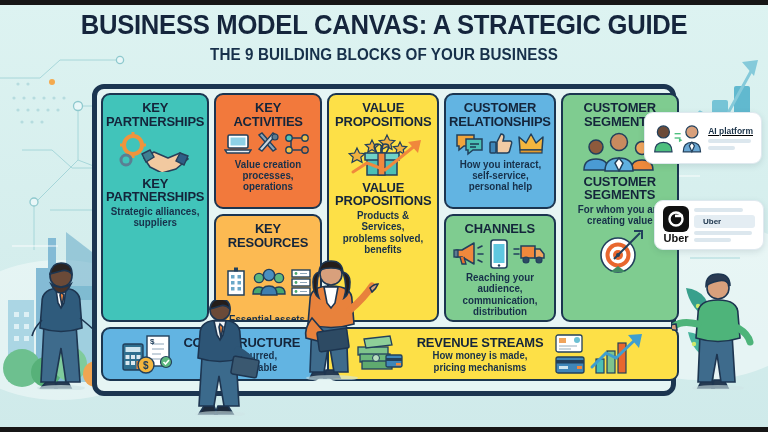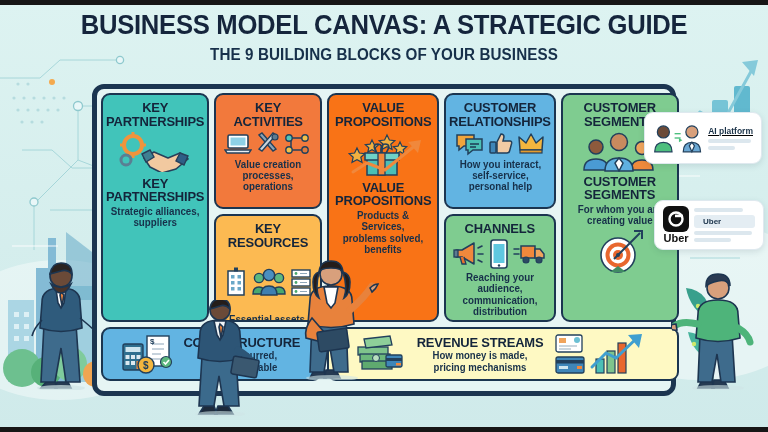--- a/index.html
+++ b/index.html
@@ -61,21 +61,21 @@
     text-align:center; margin-top:2px; transform:scaleX(0.96);
   }
   .icons { display:flex; align-items:center; justify-content:center; gap:3px; margin:3px 0 1px; }
 
   
   .c-teal   { background:#41c4ba; }
   .c-orange { background:#f2793c; }
   .c-amber  { background:#fcba52;gap:14px; }
   .c-blue   { background:#62b4e2; }
   .c-green  { background:#7fcc90; }
-  .c-vp     { background:#f97316; }
+  .c-vp     { background:#fde047; }
 
   
   .span-rows2 { grid-row: span 2; }
 
   
   .bottom-bar {
     grid-column: span 2; display:flex; align-items:center; justify-content:center;
     gap:8px; border-radius:9px; border:2px solid #1b3550; padding:3px 6px;
   }
   .bb-text { text-align:center; }
@@ -83,21 +83,21 @@
     font-family:"Liberation Sans Narrow","Liberation Sans", sans-serif;
     font-size:13.5px; font-weight:bold; color:#14253b; letter-spacing:-0.2px;
     transform:scaleX(0.96);
   }
   .bb-desc {
     font-family:"Liberation Sans Narrow","Liberation Sans", sans-serif;
     font-size:10px; font-weight:bold; color:#17304a; line-height:1.12;
     transform:scaleX(0.96);
   }
   .bb-cost { background:#62b4e2; }
-  .bb-rev  { background:#fef9c3; grid-column: span 3; }
+  .bb-rev  { background:#fde047; grid-column: span 3; }
 
   
   .person { position:absolute; z-index:30; }
   .p-left   { left:22px;  top:262px; }
   .p-mid    { left:288px; top:258px; }
   .p-right  { left:672px; top:272px; }
   .p-midman { left:180px; top:300px; }
 
   
   .card {

